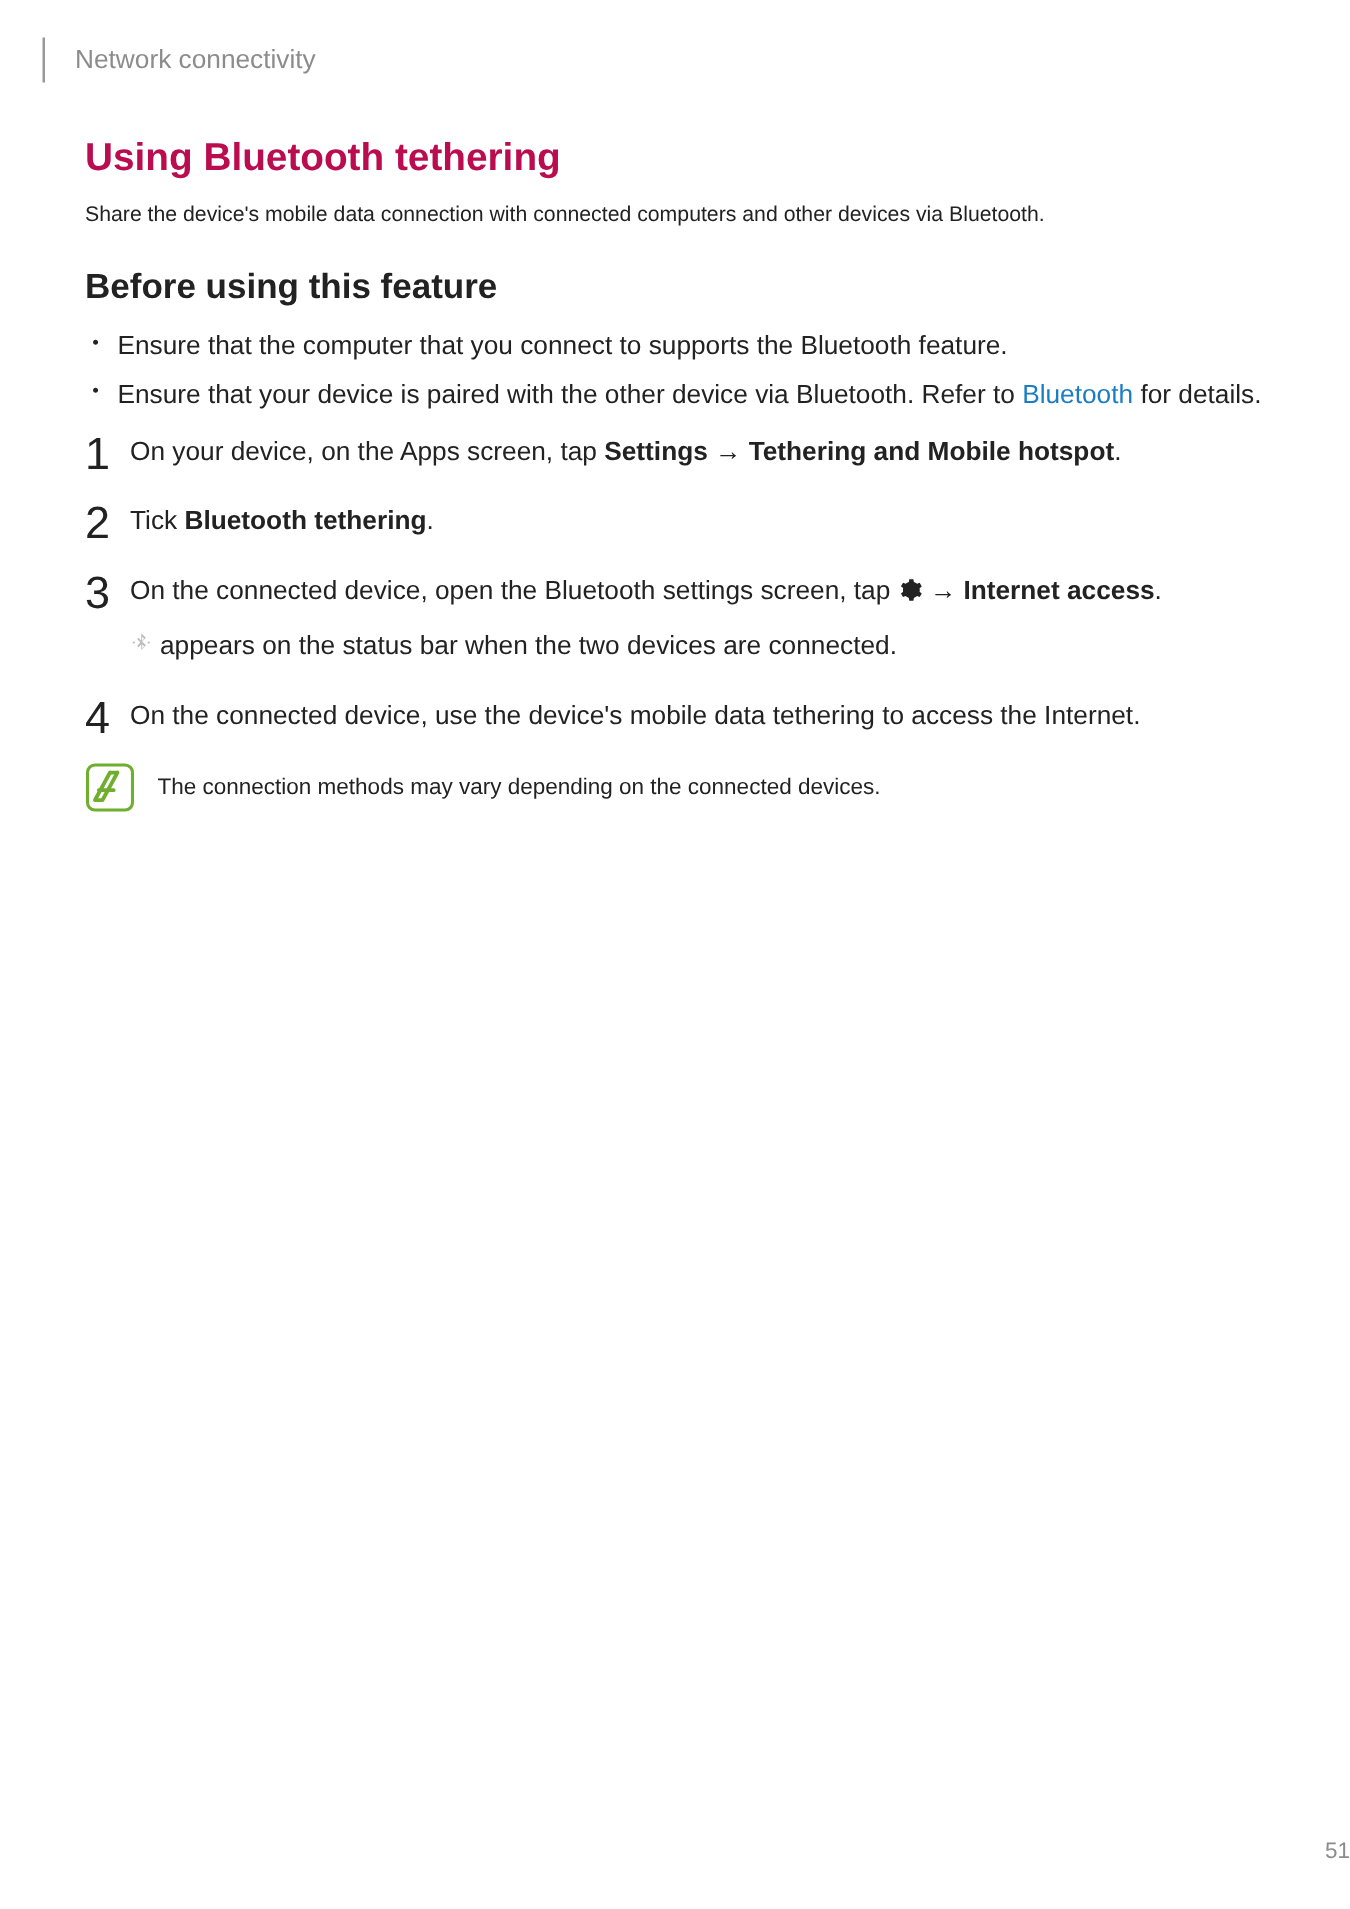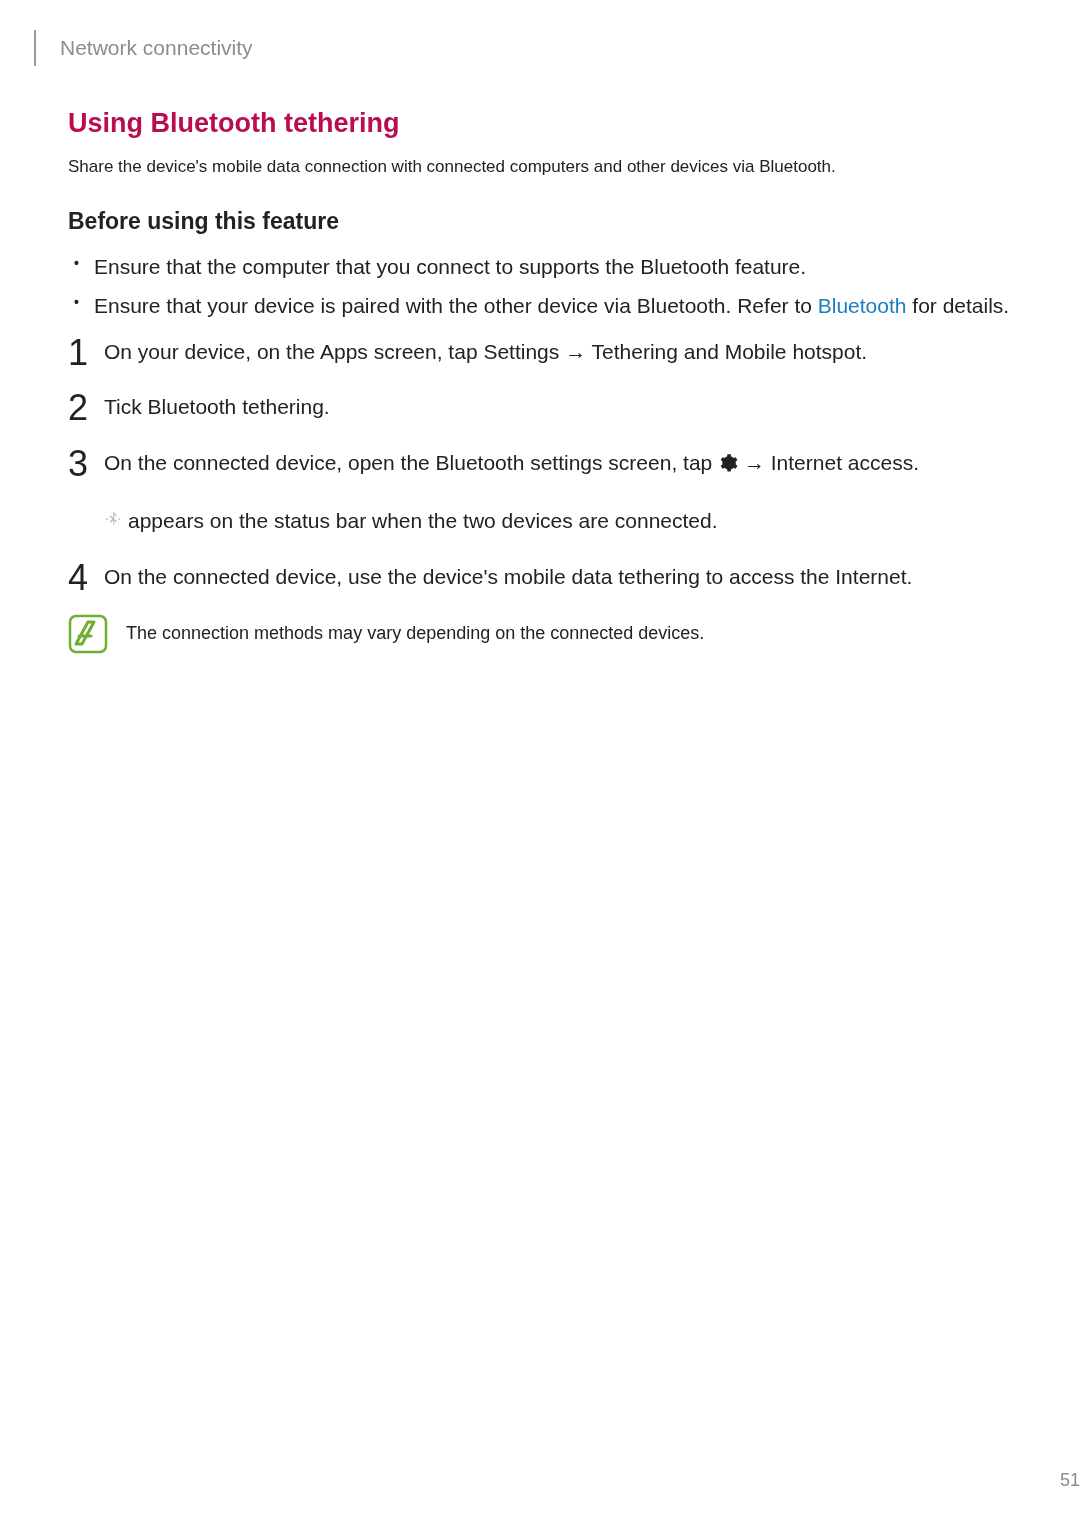--- a/index.html
+++ b/index.html
@@ -27,30 +27,30 @@
     margin-right:24px;
     margin-left:-34px;
   }
   .section-label{
     color:#8c8c8c;
     font-size:21px;
   }
   h1{
     color:#ba0d4f;
     font-weight:600;
-    font-size:27px;
+    font-size:31px;
     margin:0 0 16px 0;
   }
   .intro{
     font-size:17px;
     line-height:1.45;
     margin:0 0 28px 0;
   }
   h2{
-    font-size:23px;
+    font-size:28px;
     font-weight:700;
     margin:0 0 16px 0;
   }
   ul.bullets{
     list-style:none;
     padding:0 0 0 26px;
     margin:0 0 12px 0;
   }
   ul.bullets li{
     font-size:21px;
@@ -86,24 +86,24 @@
   ol.steps > li::before{
     content: counter(step);
     position:absolute;
     left:0;
     top:-10px;
     font-size:36px;
     font-weight:400;
     color:#222;
     font-family:"Segoe UI", Arial, sans-serif;
   }
-  .b{font-weight:400;}
+  .b{font-weight:700;}
   .arrow{font-weight:400;}
   .sub{
-    margin-top:24px;
+    margin-top:10px;
     display:flex;
     align-items:center;
     gap:6px;
   }
   .gear-icon{
     display:inline-block;
     vertical-align:-3px;
   }
   .bt-tether-icon{
     display:inline-block;

